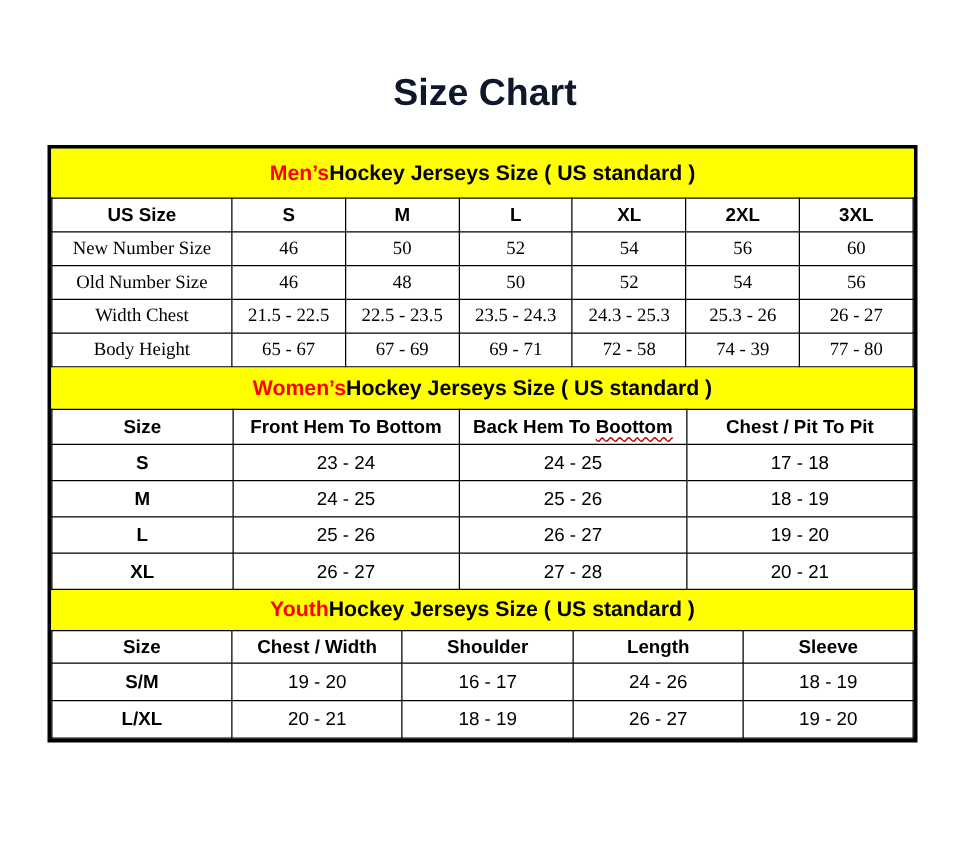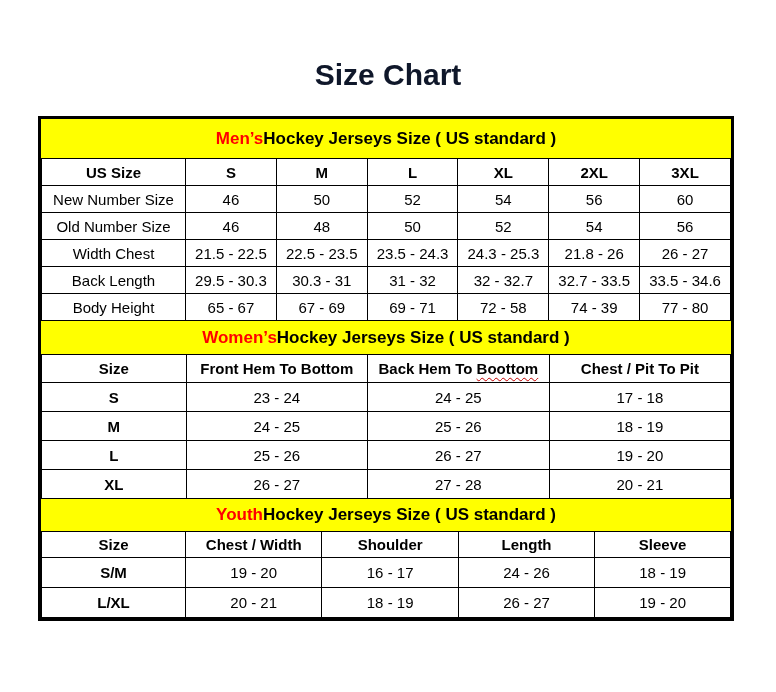--- a/index.html
+++ b/index.html
@@ -50,21 +50,21 @@
     vertical-align: middle;
     font-size: 15px;
     padding: 0 2px;
     overflow: hidden;
     white-space: nowrap;
   }
   th { font-weight: 700; }
   td { font-weight: 400; }
   td.bold-label { font-weight: 700; }
   .t-mens th   { height: 27px; margin-top: 37px; }
-  .t-mens td   { height: 27px; }
+  .t-mens td   { height: 27px; font-family: Liberation Serif, serif; }
   .t-womens th { height: 28px; }
   .t-womens td { height: 29px; }
   .t-youth th  { height: 26px; }
   .t-youth td  { height: 30px; }
   .squiggle {
     text-decoration-line: underline;
     text-decoration-style: wavy;
     text-decoration-color: #C00000;
     text-decoration-thickness: 1px;
     text-underline-offset: 3px;
@@ -125,31 +125,22 @@
           <td>52</td>
           <td>54</td>
           <td>56</td>
         </tr>
         <tr>
           <td>Width Chest</td>
           <td>21.5 - 22.5</td>
           <td>22.5 - 23.5</td>
           <td>23.5 - 24.3</td>
           <td>24.3 - 25.3</td>
-          <td>21.8 - 26</td>
-          <td>26 - 27</td>
-        </tr>
-        <tr>
-          <td>Back Length</td>
-          <td>29.5 - 30.3</td>
-          <td>30.3 - 31</td>
-          <td>31 - 32</td>
-          <td>32 - 32.7</td>
-          <td>32.7 - 33.5</td>
-          <td>33.5 - 34.6</td>
+          <td>25.3 - 26</td>
+          <td>26 - 27</td>
         </tr>
         <tr>
           <td>Body Height</td>
           <td>65 - 67</td>
           <td>67 - 69</td>
           <td>69 - 71</td>
           <td>72 - 58</td>
           <td>74 - 39</td>
           <td>77 - 80</td>
         </tr>

